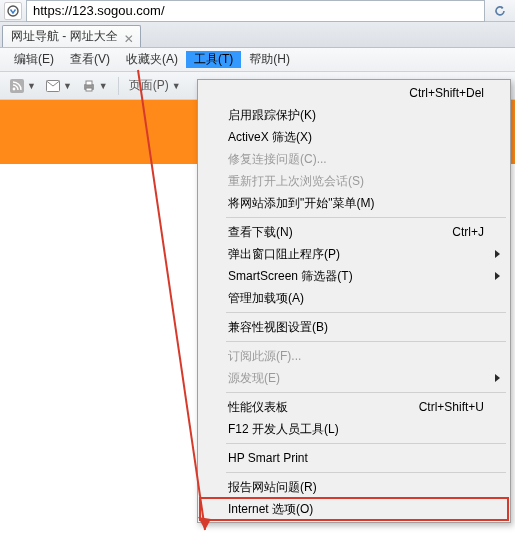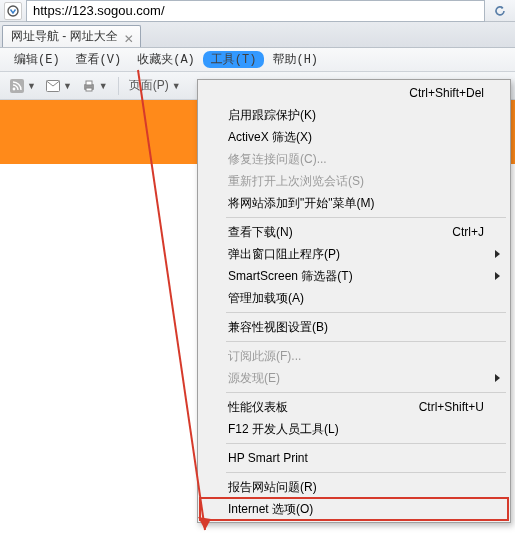--- a/index.html
+++ b/index.html
@@ -5,22 +5,22 @@
 * { margin: 0; padding: 0; box-sizing: border-box; font-family: "Microsoft YaHei", "SimSun", sans-serif; font-size: 12px; }
 body { width: 515px; height: 559px; background: #fff; overflow: hidden; position: relative; }
 .addr-area { height: 22px; background: linear-gradient(#f5f7fa, #e8ebef); border-bottom: 1px solid #bac1c9; display: flex; align-items: center; padding: 2px 4px; }
 .addr-icon { width: 18px; height: 18px; margin-right: 4px; display: flex; align-items: center; justify-content: center; background: #fff; border: 1px solid #ccc; border-radius: 2px; }
 .addr-input { flex: 1; height: 22px; border: 1px solid #adb7c2; background: #fff; padding: 0 6px; line-height: 20px; color: #000; font-size: 13px; }
 .addr-go { width: 22px; height: 22px; margin-left: 4px; display: flex; align-items: center; justify-content: center; color: #5a7fa8; }
 .tab-strip { height: 26px; background: linear-gradient(#e8ebef, #dce0e6); border-bottom: 1px solid #bac1c9; display: flex; align-items: flex-end; padding-left: 2px; }
 .tab { height: 22px; background: linear-gradient(#fdfdfd, #f2f3f5); border: 1px solid #9ca7b5; border-bottom: none; border-radius: 2px 2px 0 0; padding: 0 22px 0 8px; line-height: 20px; position: relative; color: #333; min-width: 130px; margin-top: 28px; }
 .tab-close { position: absolute; right: 4px; top: 3px; width: 14px; color: #8a8a8a; text-align: center; }
 .menubar { height: 24px; background: linear-gradient(#f8f9fa, #eef0f3); border-bottom: 1px solid #cdd2d8; display: flex; align-items: center; padding: 0 6px; }
-.menu-item { padding: 0 8px; color: #333; cursor: default; font-family: Liberation Mono, monospace; }
-.menu-item.active { background: #3399ff; color: #404040; border-radius: 7px; }
+.menu-item { padding: 0 8px; color: #333; cursor: default; }
+.menu-item.active { background: #3399ff; color: #000000; }
 .toolbar { height: 28px; background: linear-gradient(#f4f6f8, #e6e9ed); border-bottom: 1px solid #cdd2d8; display: flex; align-items: center; padding: 0 6px; gap: 2px; }
 .tb-btn { padding: 2px 4px; color: #555; display: flex; align-items: center; gap: 2px; }
 .tb-sep { width: 1px; height: 18px; background: #cdd2d8; margin: 0 4px; }
 .content { position: relative; height: calc(559px - 30px - 26px - 24px - 28px); background: #fff; }
 .orange-band { height: 64px; background: #ff8a1a; }
 .dropdown { position: absolute; left: 197px; top: 79px; width: 314px; background: #f0f0f0; border: 1px solid #a0a0a0; box-shadow: 2px 3px 6px rgba(0,0,0,.25); padding: 2px; }
 .dd-item { height: 22px; display: flex; align-items: center; padding: 0 24px 0 28px; color: #000; position: relative; cursor: default; }
 .dd-item.disabled { color: #9a9a9a; }
 .dd-item .shortcut { margin-left: auto; color: #000; }
 .dd-item.has-sub::after { content: ""; position: absolute; right: 8px; top: 7px; border-left: 5px solid #2a2a2a; border-top: 4px solid transparent; border-bottom: 4px solid transparent; }

